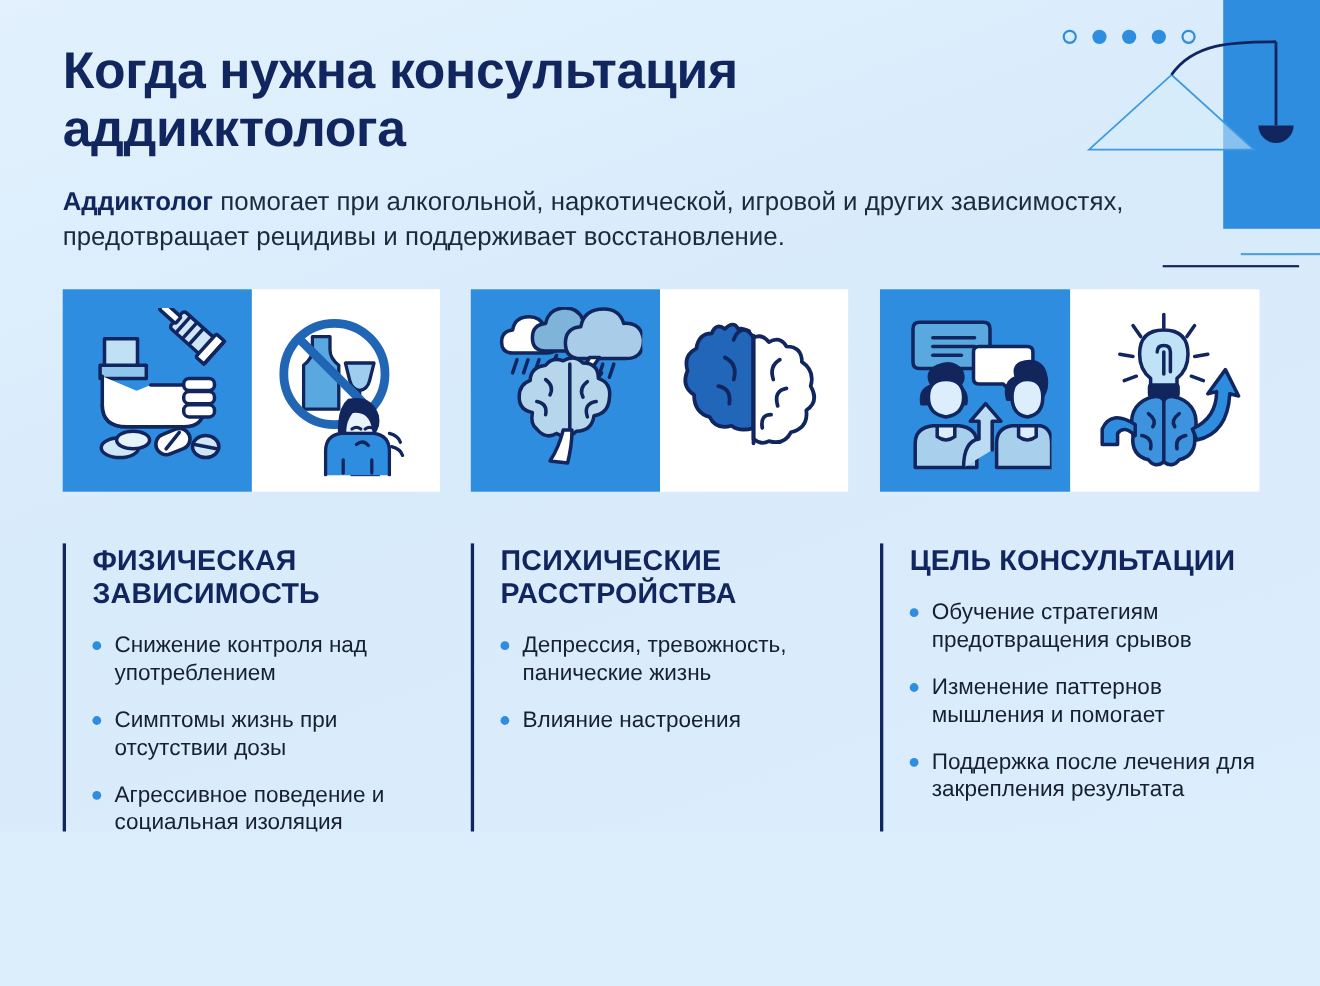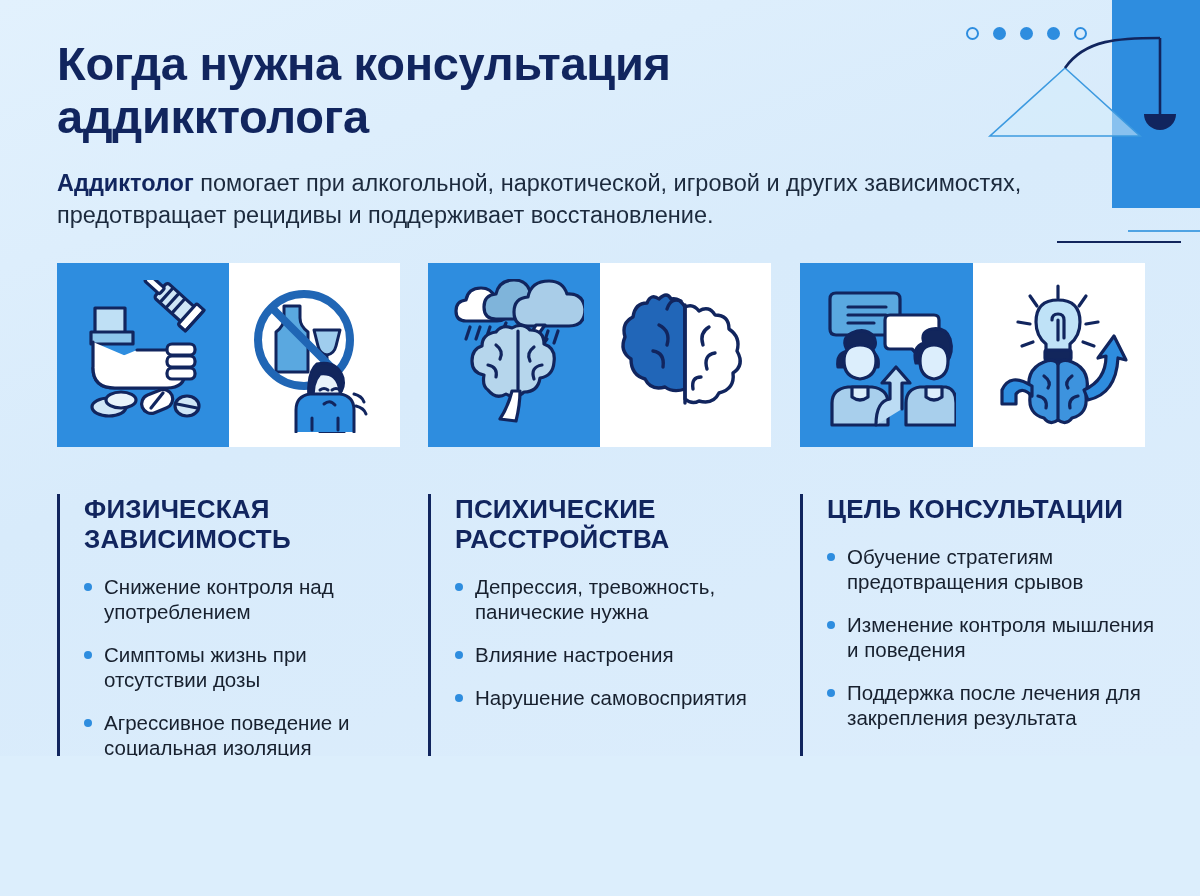--- a/index.html
+++ b/index.html
@@ -277,34 +277,33 @@
         <li>Агрессивное поведение и социальная изоляция</li>
       </ul>
     </div>
   </div>
 
   <div class="col c2">
     <div class="col-bar"></div>
     <div class="col-inner">
       <div class="col-head">ПСИХИЧЕСКИЕ РАССТРОЙСТВА</div>
       <ul class="bullets">
-        <li>Депрессия, тревожность, панические нужна</li>
+        <li>Депрессия, тревожность, панические жизнь</li>
         <li>Влияние настроения</li>
-        <li>Нарушение самовосприятия</li>
       </ul>
     </div>
   </div>
 
   <div class="col c3">
     <div class="col-bar"></div>
     <div class="col-inner">
       <div class="col-head">ЦЕЛЬ КОНСУЛЬТАЦИИ</div>
       <ul class="bullets">
         <li>Обучение стратегиям предотвращения срывов</li>
-        <li>Изменение контроля мышления и поведения</li>
+        <li>Изменение паттернов мышления и помогает</li>
         <li>Поддержка после лечения для закрепления результата</li>
       </ul>
     </div>
   </div>
 
   <div class="logo">
     <svg width="150" height="46" viewBox="0 0 150 46">
       <defs>
         <linearGradient id="lg1" x1="0" y1="0" x2="1" y2="1">
           <stop offset="0%" stop-color="#8fc3ea"></stop>

